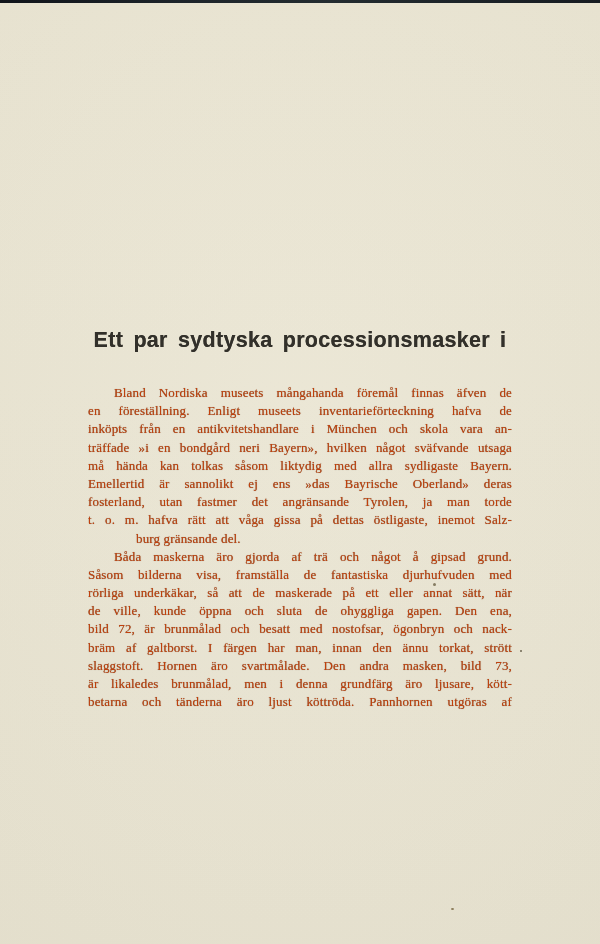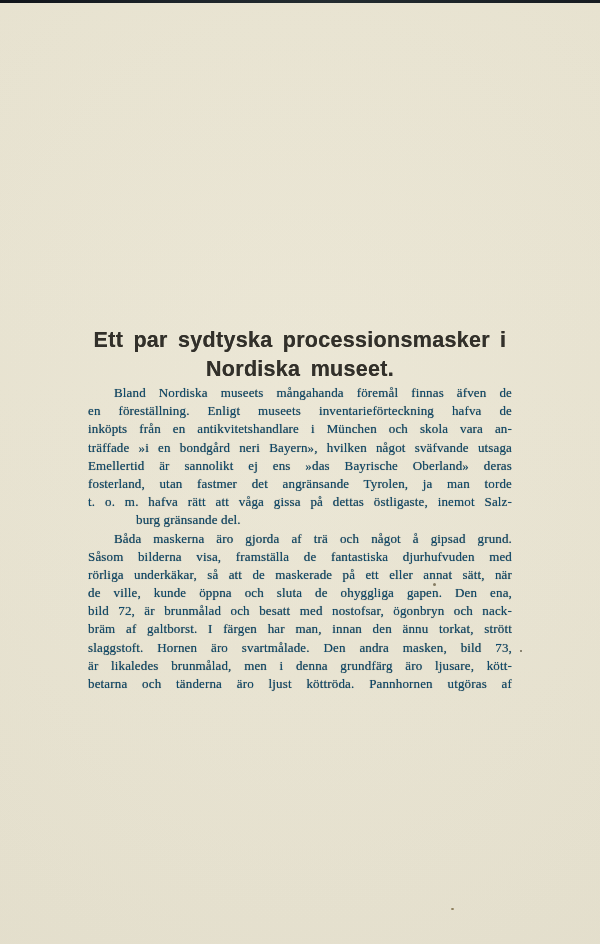--- a/index.html
+++ b/index.html
@@ -45,21 +45,21 @@
     text-shadow: 0 0 0.6px rgba(50,48,42,0.85);
   }
   .title span { display: block; }
   .text-block {
     position: absolute;
     top: 384px;
     left: 88px;
     width: 424px;
     font-size: 13px;
     line-height: 18.2px;
-    color: #0c4a6e;
+    color: #c2410c;
     letter-spacing: 0.15px;
     text-shadow: 0 0 0.7px rgba(70,66,50,0.75);
   }
   .ln {
     text-align: justify;
     text-align-last: justify;
     white-space: normal;
     height: 18.2px;
     overflow: hidden;
   }
@@ -74,28 +74,28 @@
   .speck.s3 { left: 451px; top: 908px; width: 3px; height: 2px; background: #8a7a58; }
 </style>
 </head>
 <body>
 
 <div class="paper"></div>
 <div class="scan-edge-top"></div>
 
 <h1 class="title">
   <span>Ett par sydtyska processionsmasker i</span>
-  <span>Nordiska museet.</span>
 </h1>
 
 <div class="text-block">
   <div class="ln indent">Bland Nordiska museets mångahanda föremål finnas äfven de</div>
   <div class="ln">en föreställning. Enligt museets inventarieförteckning hafva de</div>
   <div class="ln">inköpts från en antikvitetshandlare i München och skola vara an-</div>
   <div class="ln">träffade »i en bondgård neri Bayern», hvilken något sväfvande utsaga</div>
+  <div class="ln">må hända kan tolkas såsom liktydig med allra sydligaste Bayern.</div>
   <div class="ln">Emellertid är sannolikt ej ens »das Bayrische Oberland» deras</div>
   <div class="ln">fosterland, utan fastmer det angränsande Tyrolen, ja man torde</div>
   <div class="ln">t. o. m. hafva rätt att våga gissa på dettas östligaste, inemot Salz-</div>
   <div class="ln shortlast">burg gränsande del.</div>
 
   <div class="ln indent">Båda maskerna äro gjorda af trä och något å gipsad grund.</div>
   <div class="ln">Såsom bilderna visa, framställa de fantastiska djurhufvuden med</div>
   <div class="ln">rörliga underkäkar, så att de maskerade på ett eller annat sätt, när</div>
   <div class="ln">de ville, kunde öppna och sluta de ohyggliga gapen. Den ena,</div>
   <div class="ln">bild 72, är brunmålad och besatt med nostofsar, ögonbryn och nack-</div>

